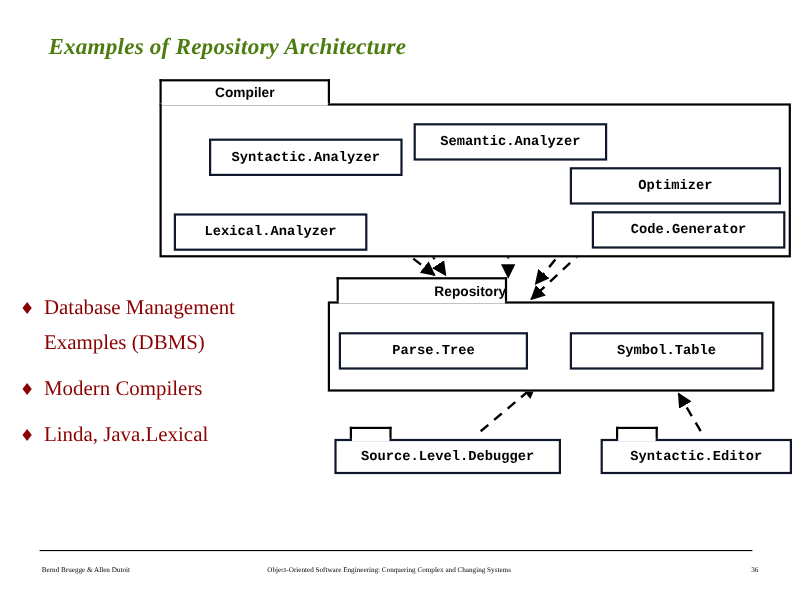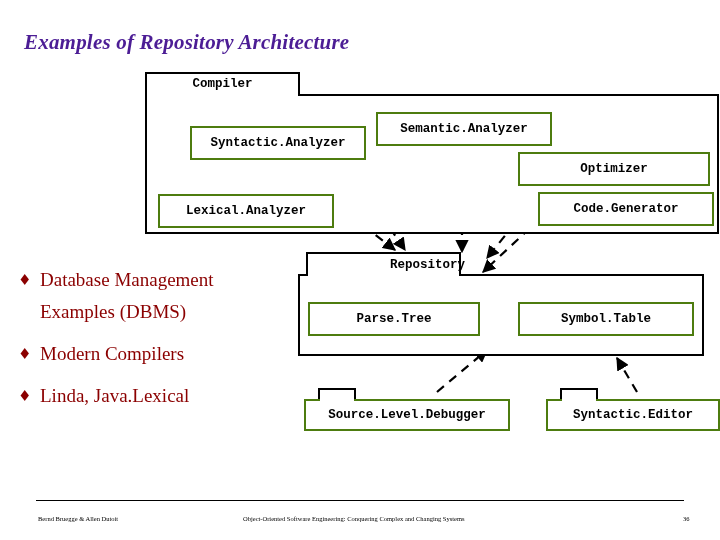--- a/index.html
+++ b/index.html
@@ -5,24 +5,24 @@
   html, body { margin:0; padding:0; }
   body {
     width:720px; height:540px; position:relative; overflow:hidden;
     background:#ffffff;
     font-family:"Liberation Serif", serif;
   }
   .slide { position:absolute; left:0; top:0; width:720px; height:540px; }
 
   
   .title {
-    position:absolute; left:24px; top:30px; width:650px;
+    position:absolute; left:44px; top:30px; width:650px;
     font-family:"Liberation Serif", serif;
     font-weight:bold; font-style:italic;
-    font-size:21px; color:#4c1d95;
+    font-size:21px; color:#4d7c0f;
     letter-spacing:0.2px;
   }
 
   
   .bullets { position:absolute; left:18px; top:265px; width:275px; }
   .bullet-row { display:flex; align-items:flex-start; margin-bottom:2px; }
   .bullet-mark {
     width:22px; flex:0 0 22px; text-align:left;
     font-size:15px; color:#8b0000; line-height:30px;
     font-family:"DejaVu Sans", sans-serif;
@@ -41,26 +41,26 @@
   .pkg {
     position:absolute; border:2px solid #000; background:#fff;
     box-sizing:border-box;
   }
   .pkg-tab {
     position:absolute; border:2px solid #000; background:#fff;
     box-sizing:border-box; border-bottom:none;
   }
   .pkg-tab-label {
     position:absolute;
-    font-family:Liberation Mono, monospace;
+    font-family:Liberation Sans, sans-serif;
     font-weight:bold; font-size:12.5px; color:#000;
     text-align:center; white-space:nowrap;
   }
   .cls {
-    position:absolute; border:2px solid #4d7c0f; background:#fff;
+    position:absolute; border:2px solid #0f172a; background:#fff;
     box-sizing:border-box;
     display:flex; align-items:center; justify-content:center;
     font-family:"Liberation Mono", monospace;
     font-weight:bold; font-size:12.5px; color:#000;
     white-space:nowrap;
   }
   .svg-layer { position:absolute; left:0; top:0; width:720px; height:540px; }
 
   
   .footer-line {

